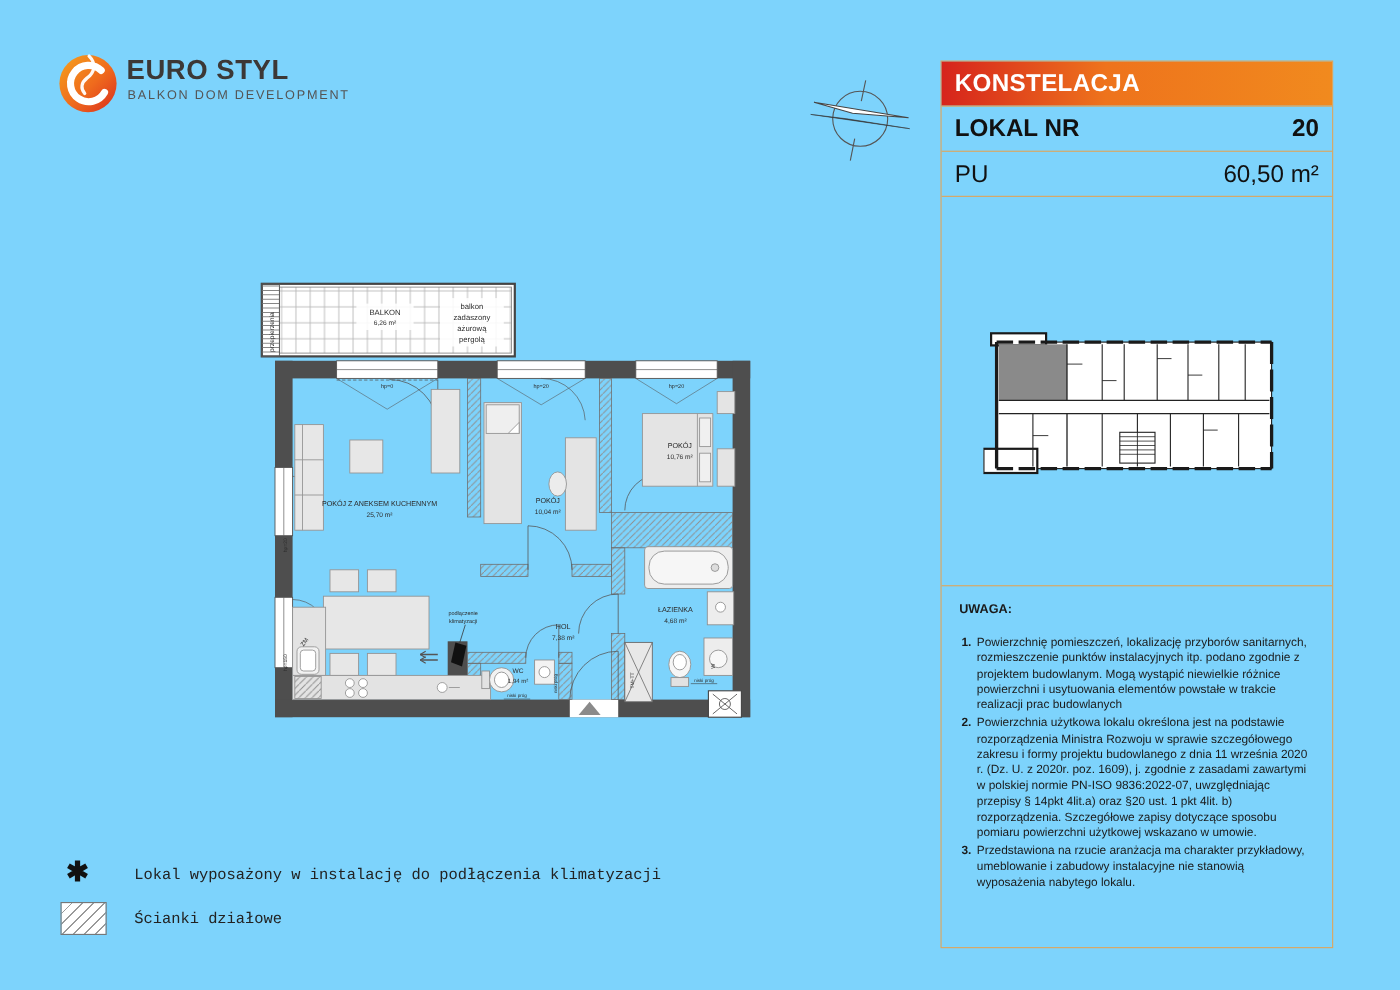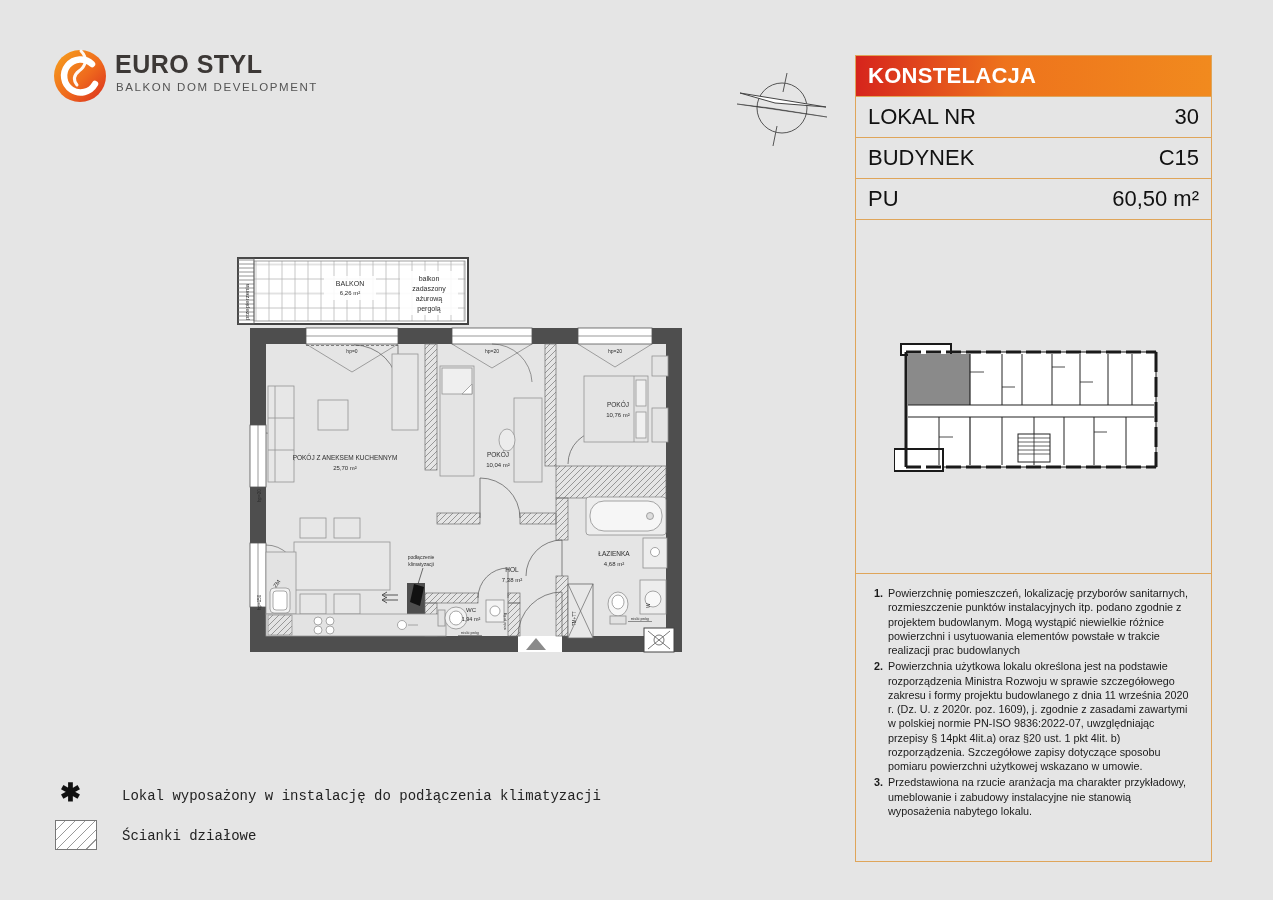--- a/index.html
+++ b/index.html
@@ -1,16 +1,16 @@
 <!DOCTYPE html>
 <html><head>
 <meta charset="utf-8">
 <style>
   html,body { margin:0; padding:0; background:#fff; }
-  .page { position:relative; width:1273px; height:900px; background:#e5e5e5;
+  .page { position:relative; width:1273px; height:900px; background:#7dd3fc;
           font-family:"Liberation Sans", sans-serif; overflow:hidden; }
 
   
   .logo-icon { position:absolute; left:50px; top:42px; }
   .brand-name { position:absolute; left:115px; top:50px; font-size:25px; font-weight:bold;
                 color:#3c3836; letter-spacing:.5px; }
   .brand-tagline { position:absolute; left:116px; top:81px; font-size:11.5px; color:#545454;
                    letter-spacing:1.6px; }
 
   
@@ -18,21 +18,21 @@
 
   
   .panel { position:absolute; left:855px; top:55px; width:357px; height:807px;
            border:1px solid #dfa55a; box-sizing:border-box; display:flex; flex-direction:column; }
   .panel-header { height:40px; flex:0 0 40px; display:flex; align-items:center; padding:0 12px;
            background:linear-gradient(90deg,#d6241c 0%,#ee731c 42%,#f18a1e 100%);
            color:#fff; font-weight:bold; font-size:22px; letter-spacing:.3px; }
   .panel-row { height:40px; flex:0 0 40px; display:flex; align-items:center;
            justify-content:space-between; padding:0 12px; border-top:1px solid #dfa55a;
            font-size:22px; color:#111; }
-  .panel-row.first { font-weight:normal; }
+  .panel-row.first { font-weight:bold; }
   .panel-keyplan { flex:0 0 353px; border-top:1px solid #dfa55a; position:relative; }
   .panel-notes { flex:1 1 auto; border-top:1px solid #dfa55a; padding:12px 16px 8px 14px;
            font-size:10.8px; color:#1a1a1a; line-height:1.32; }
   .notes-title { font-weight:bold; font-size:11.5px; margin:2px 0 15px 2px; }
   .note-item { display:flex; gap:5px; margin-bottom:2px; }
   .note-num { font-weight:bold; flex:0 0 13px; text-align:right; }
 
   
   .plan-svg { position:absolute; left:230px; top:250px; }
   .keyplan-svg { position:absolute; left:38px; top:122px; }
@@ -72,25 +72,21 @@
     <line x1="67" y1="23" x2="63" y2="42" stroke="#555" stroke-width="1"></line>
     <line x1="57" y1="76" x2="53" y2="96" stroke="#555" stroke-width="1"></line>
     <polygon points="20,43 106,57 55,53" fill="#fff" stroke="#444" stroke-width="1"></polygon>
     <polygon points="17,54 107,67 50,58" fill="#3a3a3a" stroke="#333" stroke-width="0.5"></polygon>
   </svg>
 
   <div class="panel">
     <div class="panel-header">KONSTELACJA</div>
     <div class="panel-row first">
       <span>LOKAL NR</span>
-      <span>30</span>
-    </div>
-    <div class="panel-row">
-      <span>BUDYNEK</span>
-      <span>C15</span>
+      <span>20</span>
     </div>
     <div class="panel-row">
       <span>PU</span>
       <span>60,50 m²</span>
     </div>
 
     <div class="panel-keyplan">
       <svg class="keyplan-svg" width="270" height="136" viewBox="0 0 270 136">
         <rect x="12" y="10" width="250" height="115" fill="#fff" stroke="#1a1a1a" stroke-width="1"></rect>
         <rect x="7" y="2" width="50" height="11" fill="#fff" stroke="#1a1a1a" stroke-width="2"></rect>
@@ -136,20 +132,21 @@
           <line x1="124" y1="100" x2="156" y2="100" stroke="#222" stroke-width="0.7"></line>
           <line x1="124" y1="104" x2="156" y2="104" stroke="#222" stroke-width="0.7"></line>
           <line x1="124" y1="108" x2="156" y2="108" stroke="#222" stroke-width="0.7"></line>
           <line x1="124" y1="112" x2="156" y2="112" stroke="#222" stroke-width="0.7"></line>
           <line x1="140" y1="92" x2="140" y2="120" stroke="#222" stroke-width="0.8"></line>
         </g>
       </svg>
     </div>
 
     <div class="panel-notes">
+      <div class="notes-title">UWAGA:</div>
       <div class="note-item">
         <span class="note-num">1.</span>
         <span>Powierzchnię pomieszczeń, lokalizację przyborów sanitarnych, rozmieszczenie punktów instalacyjnych itp. podano zgodnie z projektem budowlanym. Mogą wystąpić niewielkie różnice powierzchni i usytuowania elementów powstałe w trakcie realizacji prac budowlanych</span>
       </div>
       <div class="note-item">
         <span class="note-num">2.</span>
         <span>Powierzchnia użytkowa lokalu określona jest na podstawie rozporządzenia Ministra Rozwoju w sprawie szczegółowego zakresu i formy projektu budowlanego z dnia 11 września 2020 r. (Dz. U. z 2020r. poz. 1609), j. zgodnie z zasadami zawartymi w polskiej normie PN-ISO 9836:2022-07, uwzględniając przepisy § 14pkt 4lit.a) oraz §20 ust. 1 pkt 4lit. b) rozporządzenia. Szczegółowe zapisy dotyczące sposobu pomiaru powierzchni użytkowej wskazano w umowie.</span>
       </div>
       <div class="note-item">
         <span class="note-num">3.</span>

